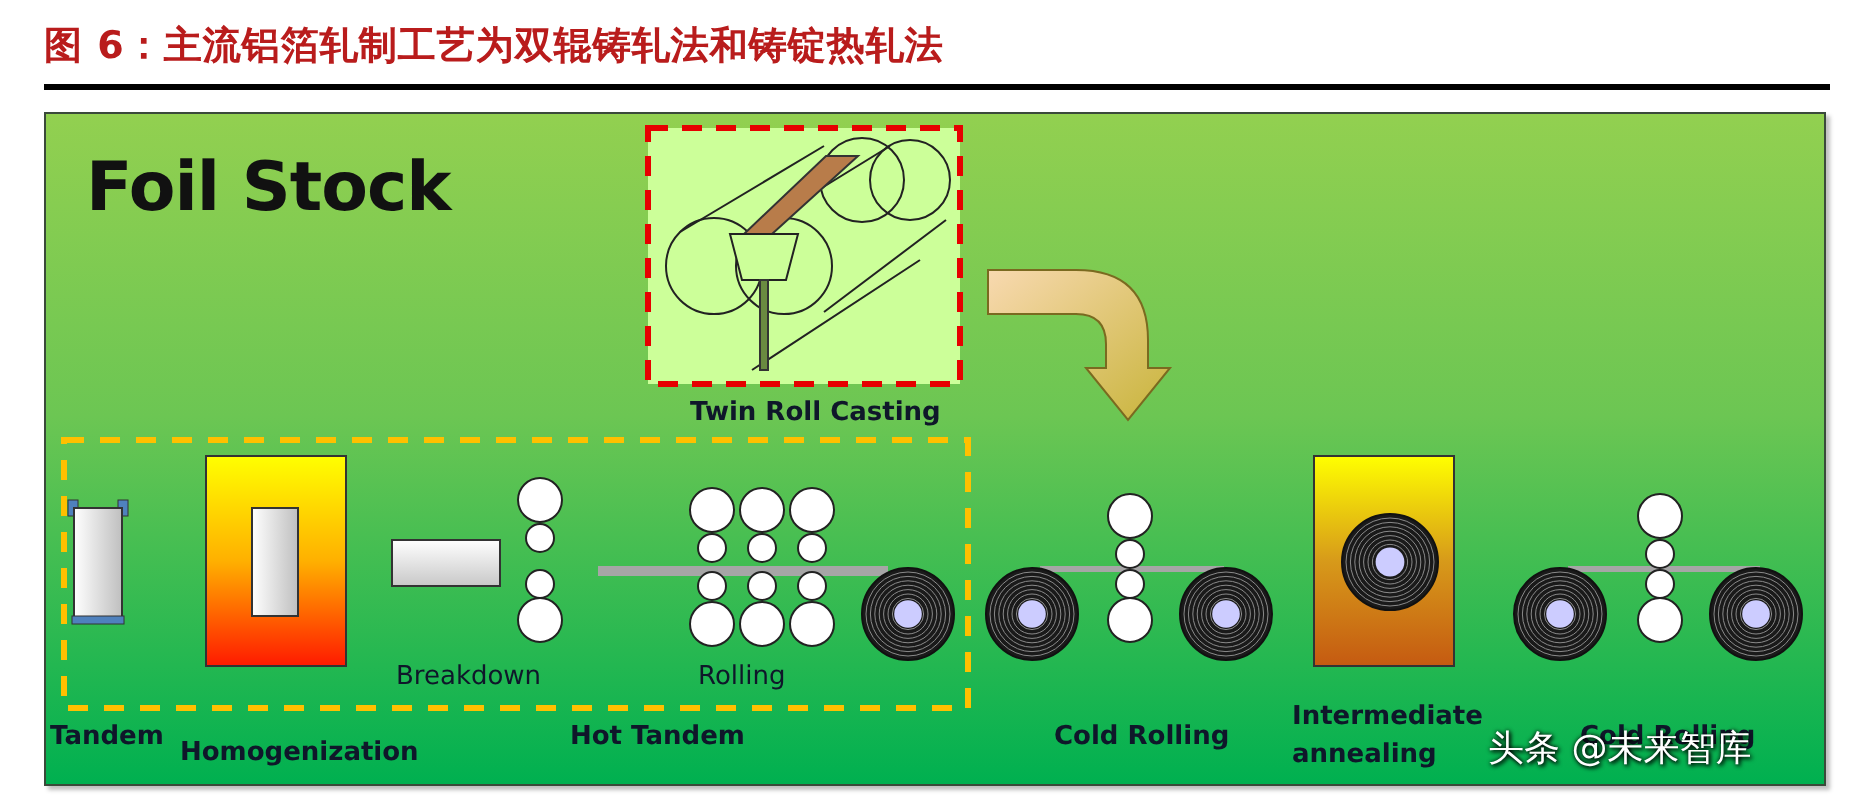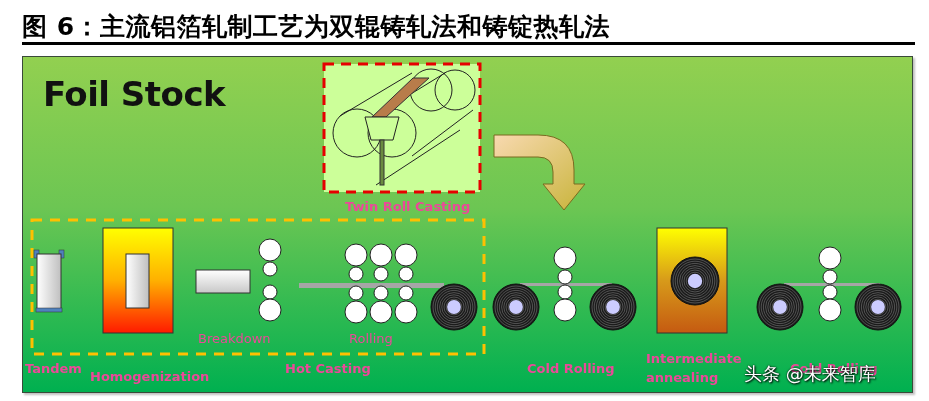--- a/index.html
+++ b/index.html
@@ -1,21 +1,21 @@
 <!DOCTYPE html>
 <html><head>
 <meta charset="utf-8">
 <style>
   html, body { margin: 0; padding: 0; background: #ffffff; }
   body { width: 929px; height: 401px; position: relative; overflow: hidden; font-family: "Liberation Sans", sans-serif; }
-  .title { position: absolute; left: 22px; top: 10px; font-size: 25px; font-weight: bold; color: #000000; font-family: "DejaVu Sans", sans-serif; letter-spacing: 0.5px; }
+  .title { position: absolute; left: 22px; top: 10px; font-size: 19px; font-weight: bold; color: #b91c1c; font-family: "DejaVu Sans", sans-serif; letter-spacing: 0.5px; }
   .title-rule { position: absolute; left: 22px; top: 42px; width: 893px; height: 3px; background: #000; }
   .panel { position: absolute; left: 22px; top: 56px; width: 889px; height: 335px; border: 1.5px solid #3a4a3a; background: linear-gradient(to bottom, #92d050 0%, #6cc653 45%, #00b050 100%); box-shadow: 2px 2px 2px rgba(0,0,0,0.25); }
   .foil-title { position: absolute; left: 43px; top: 74px; font-size: 34px; font-weight: bold; color: #111; font-family: "DejaVu Sans", sans-serif; letter-spacing: -0.5px; }
-  .lbl { position: absolute; font-size: 13px; color: #ec4899; font-family: "DejaVu Sans", sans-serif; white-space: nowrap; }
+  .lbl { position: absolute; font-size: 13px; color: #0f172a; font-family: "DejaVu Sans", sans-serif; white-space: nowrap; }
   .lbl.bold { font-weight: bold; }
   .lbl.center { }
   svg.diagram { position: absolute; left: 0; top: 0; }
   .watermark { position: absolute; left: 744px; top: 362px; font-size: 18px; color: #ffffff; font-family: "DejaVu Sans", sans-serif; text-shadow: 0 0 2px #000, 1px 1px 2px #000; white-space: nowrap; }
 </style>
 </head>
 <body>
 
 <div class="title">图 6：主流铝箔轧制工艺为双辊铸轧法和铸锭热轧法</div>
 <div class="title-rule"></div>
@@ -195,21 +195,21 @@
   </g>
 </svg>
 
 <div class="foil-title">Foil Stock</div>
 <div class="lbl bold" style="left:345px; top:199px;">Twin Roll Casting</div>
 <div class="lbl" style="left:198px; top:331px;">Breakdown</div>
 <div class="lbl" style="left:349px; top:331px;">Rolling</div>
 
 <div class="lbl bold" style="left:25px; top:361px;">Tandem</div>
 <div class="lbl bold" style="left:90px; top:369px;">Homogenization</div>
-<div class="lbl bold" style="left:285px; top:361px;">Hot Casting</div>
+<div class="lbl bold" style="left:285px; top:361px;">Hot Tandem</div>
 <div class="lbl bold" style="left:527px; top:361px;">Cold Rolling</div>
 <div class="lbl bold center" style="left:646px; top:349px; width:92px; line-height:19px;">
   <span>Intermediate</span><br>
   <span>annealing</span>
 </div>
 <div class="lbl bold" style="left:790px; top:361px;">Cold Rolling</div>
 
 <div class="watermark">头条 @未来智库</div>
 
 </body></html>

